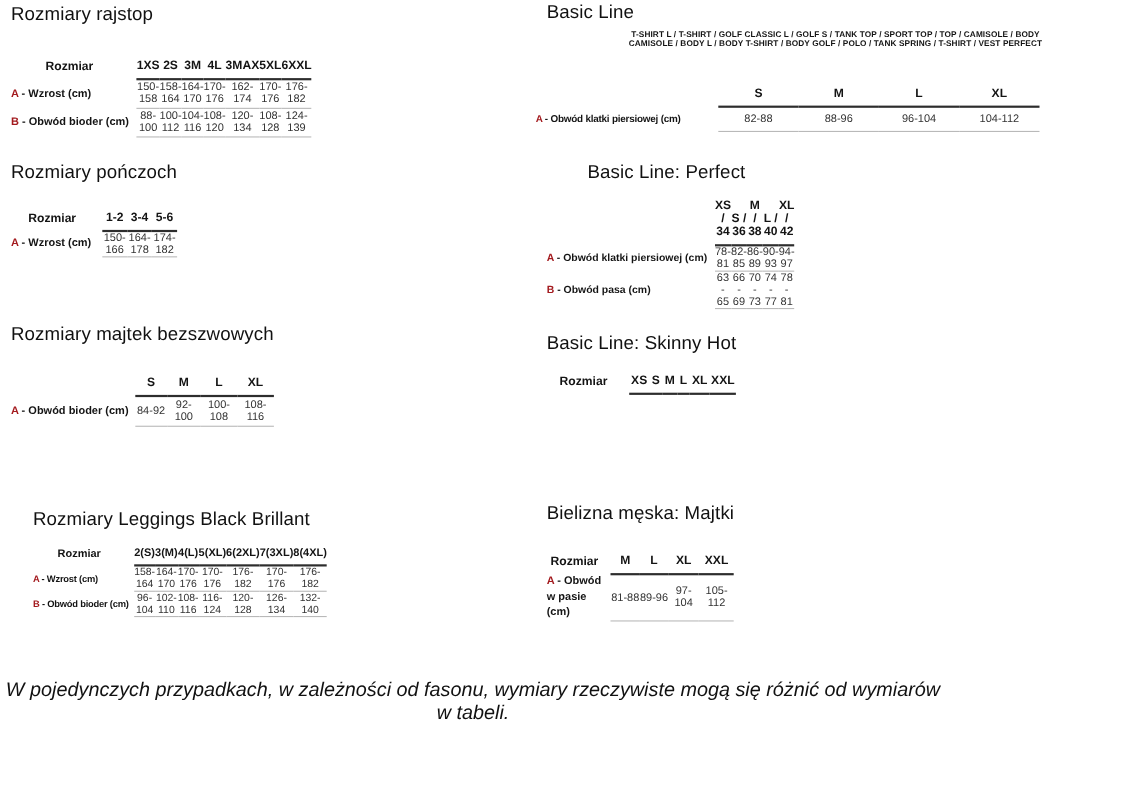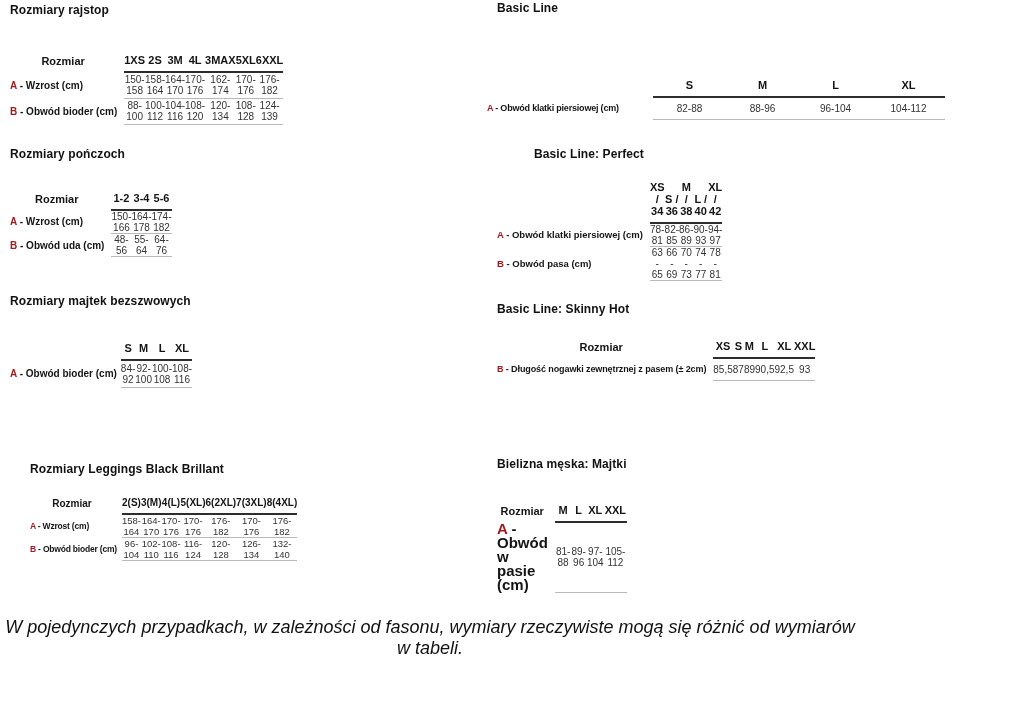--- a/index.html
+++ b/index.html
@@ -2,21 +2,21 @@
 <html><head>
 <meta charset="utf-8">
 <style>
   html,body { margin:0; padding:0; background:#ffffff; }
   body {
     width:1024px; height:724px; position:relative; overflow:hidden;
     font-family:"Liberation Sans", sans-serif; color:#1a1a1a;
     --accent-red:#a31a1e;
   }
   .sec { position:absolute; }
-  .sec-title { margin:0; font-size:12px; font-weight:bold; color:#111; letter-spacing:.1px; }
+  .sec-title { margin:0; font-size:17px; font-weight:normal; color:#111; letter-spacing:.1px; }
   table.st { position:absolute; border-collapse:collapse; table-layout:fixed; }
   .st th, .st td { padding:0; }
   .st .corner {
     font-weight:bold; font-size:11px; vertical-align:bottom;
     padding-bottom:5px; padding-right:8px; color:#141414;
   }
   .st .colh {
     font-weight:bold; font-size:11px; text-align:center; vertical-align:bottom;
     padding-bottom:5px; border-bottom:2px solid #2d2d2d; color:#141414;
   }
@@ -98,21 +98,21 @@
   #s7 tbody tr { height:22px; }
   #s7 .rowlab { font-size:9px; letter-spacing:-.1px; }
 
   
   #s8 { left:497px; top:457px; }
   #s8 table { left:0; top:41px; }
   #s8 .corner { width:84px; }
   #s8 .colh { width:82px; }
   #s8 thead tr { height:24px; }
   #s8 tbody tr { height:38px; }
-  #s8 .rowlab { white-space:normal; line-height:14px; font-size:15px; }
+  #s8 .rowlab { white-space:normal; line-height:14px; font-size:10px; }
 
   .footnote {
     position:absolute; top:617px; left:0; width:860px; text-align:center;
     font-size:18px; font-style:italic; color:#111;
   }
 </style>
 </head>
 <body style="--accent-red: #a31a1e;">
 
 <section class="sec" id="s1">
@@ -166,26 +166,20 @@
           <th class="colh">5-6</th>
         </tr>
       </thead>
       <tbody>
         <tr>
           <td class="rowlab"><span class="ltr">A</span><span class="ltxt"> - Wzrost (cm)</span></td>
           <td class="val">150-166</td>
           <td class="val">164-178</td>
           <td class="val">174-182</td>
         </tr>
-        <tr>
-          <td class="rowlab"><span class="ltr">B</span><span class="ltxt"> - Obwód uda (cm)</span></td>
-          <td class="val">48-56</td>
-          <td class="val">55-64</td>
-          <td class="val">64-76</td>
-        </tr>
       </tbody>
     </table>
 </section>
 
 <section class="sec" id="s3">
   <h2 class="sec-title">Rozmiary majtek bezszwowych</h2>
   <table class="st">
       <thead>
         <tr>
           <th class="corner"></th>
@@ -243,20 +237,22 @@
           <td class="val">126-134</td>
           <td class="val">132-140</td>
         </tr>
       </tbody>
     </table>
 </section>
 
 <section class="sec" id="s5">
   <h2 class="sec-title">Basic Line</h2>
   <div class="products">
+    <span>T-SHIRT L / T-SHIRT / GOLF CLASSIC L / GOLF S / TANK TOP / SPORT TOP / TOP / CAMISOLE / BODY</span>
+    <span>CAMISOLE / BODY L / BODY T-SHIRT / BODY GOLF / POLO / TANK SPRING / T-SHIRT / VEST PERFECT</span>
   </div>
   <table class="st">
       <thead>
         <tr>
           <th class="corner"></th>
           <th class="colh">S</th>
           <th class="colh">M</th>
           <th class="colh">L</th>
           <th class="colh">XL</th>
         </tr>
@@ -315,29 +311,20 @@
           <th class="corner">Rozmiar</th>
           <th class="colh">XS</th>
           <th class="colh">S</th>
           <th class="colh">M</th>
           <th class="colh">L</th>
           <th class="colh">XL</th>
           <th class="colh">XXL</th>
         </tr>
       </thead>
       <tbody>
-        <tr>
-          <td class="rowlab"><span class="ltr">B</span><span class="ltxt"> - Długość nogawki zewnętrznej z pasem (± 2cm)</span></td>
-          <td class="val">85,5</td>
-          <td class="val">87</td>
-          <td class="val">89</td>
-          <td class="val">90,5</td>
-          <td class="val">92,5</td>
-          <td class="val">93</td>
-        </tr>
       </tbody>
     </table>
 </section>
 
 <section class="sec" id="s8">
   <h2 class="sec-title">Bielizna męska: Majtki</h2>
   <table class="st">
       <thead>
         <tr>
           <th class="corner">Rozmiar</th>

